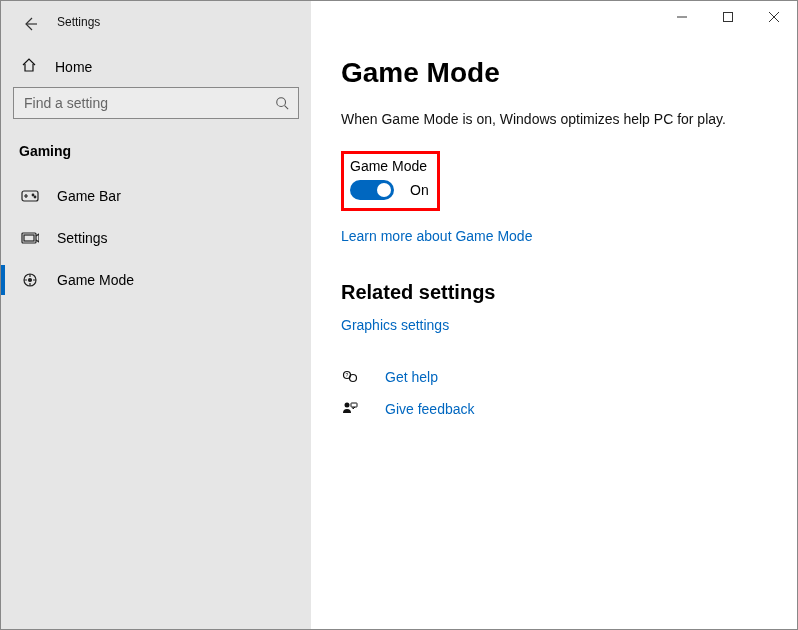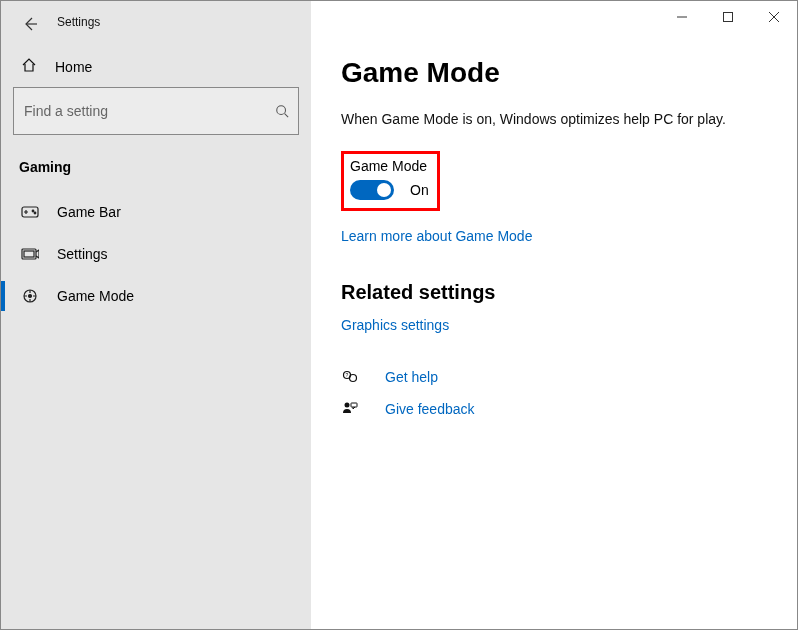--- a/index.html
+++ b/index.html
@@ -7,21 +7,21 @@
 
     
     .sidebar { width: 310px; height: 100%; background: #e6e6e6; display: flex; flex-direction: column; padding: 10px 0 0 0; position: relative; }
     .titlebar-left { display: flex; align-items: flex-start; gap: 18px; padding: 4px 12px 14px 20px; color: #111; font-size: 12px; }
     .back-arrow { width: 18px; height: 18px; display: flex; align-items: center; justify-content: center; color: #333; }
 
     .home-row { display: flex; align-items: flex-end; gap: 16px; padding: 10px 20px 12px 20px; font-size: 14px; cursor: pointer; }
     .home-row .icon { width: 18px; height: 18px; color: #111; }
 
     .search-box-wrap { padding: 0 12px 16px 12px; }
-    .search-box { position: relative; width: 100%; height: 48px; border: 1px solid #888; background: #ececec; display: flex; align-items: center; }
+    .search-box { position: relative; width: 100%; height: 32px; border: 1px solid #888; background: #ececec; display: flex; align-items: center; }
     .search-box input { flex: 1; border: none; outline: none; background: transparent; padding: 0 10px; font-size: 14px; color: #333; }
     .search-box input::placeholder { color: #666; }
     .search-icon { width: 32px; display: flex; align-items: center; justify-content: center; color: #555; }
 
     .category-header { padding: 8px 18px 16px 18px; font-weight: 600; font-size: 14px; }
 
     .nav-item { display: flex; align-items: center; gap: 18px; padding: 12px 20px 12px 20px; font-size: 14px; cursor: pointer; position: relative; }
     .nav-item .icon { width: 18px; height: 18px; color: #222; display: flex; align-items: center; justify-content: center; }
     .nav-item.selected::before { content: ""; position: absolute; left: 0; top: 6px; bottom: 6px; width: 4px; background: #0067c0; }
 

